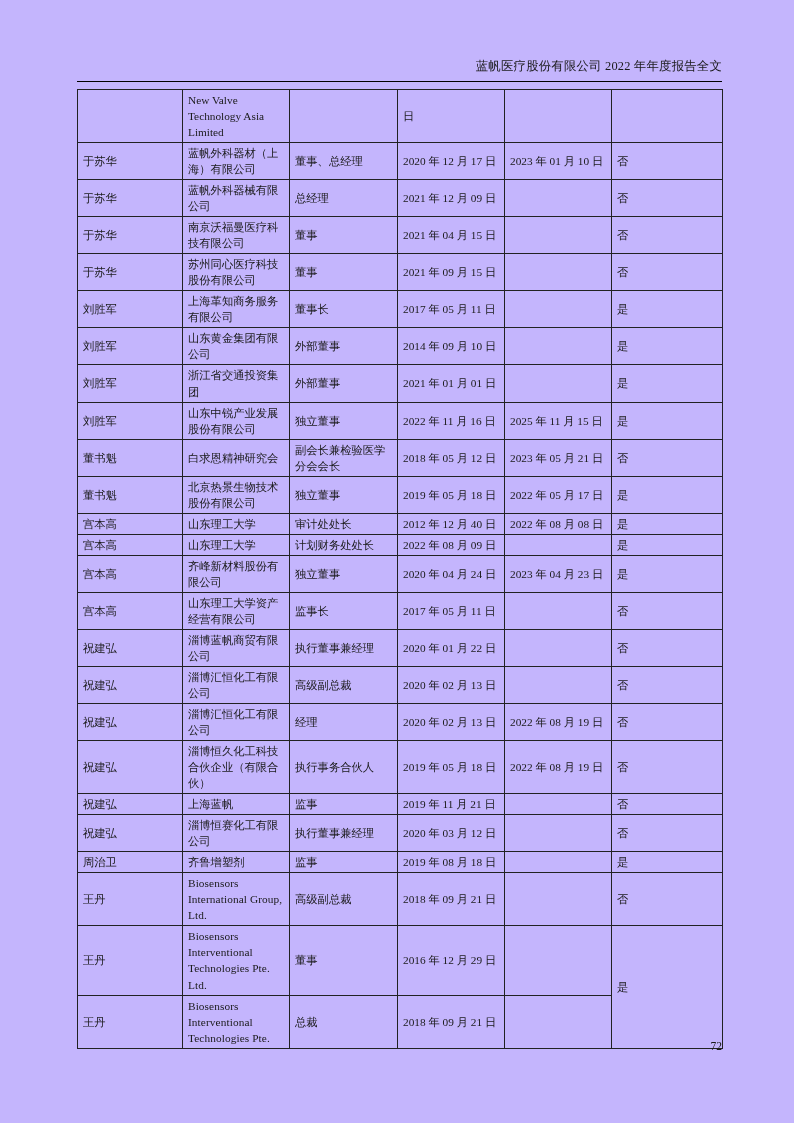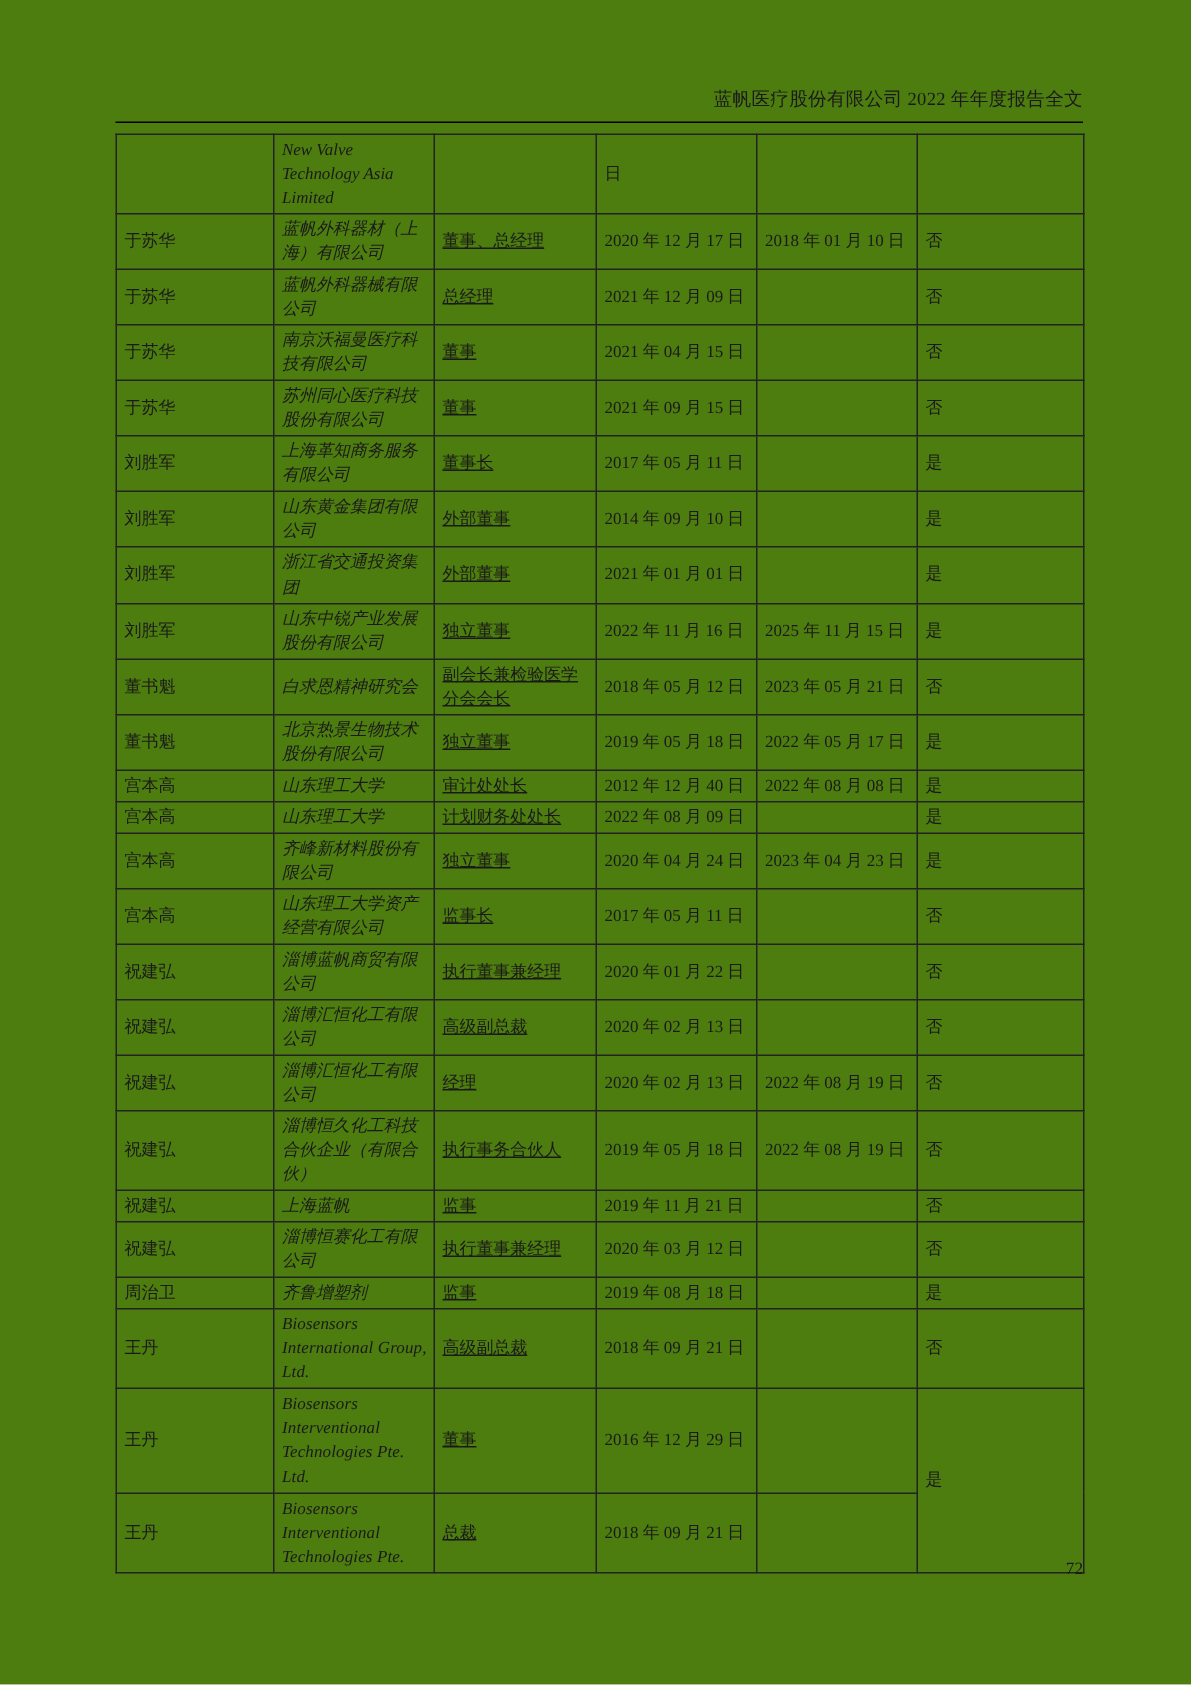--- a/index.html
+++ b/index.html
@@ -8,21 +8,21 @@
     background: #ffffff;
   }
   body {
     font-family: "Liberation Serif", "DejaVu Serif", serif;
     color: #1a1a1a;
   }
   .page {
     position: relative;
     width: 794px;
     height: 1123px;
-    background: #4d7c0f;
+    background: #c4b5fd;
     overflow: hidden;
     box-sizing: border-box;
   }
 
   
   .page-header {
     position: absolute;
     left: 77px;
     top: 52px;
     width: 645px;
@@ -56,22 +56,22 @@
   }
   table.rel-table td {
     border: 1px solid #222222;
     padding: 2px 4px 2px 5px;
     vertical-align: middle;
     word-wrap: break-word;
     overflow-wrap: break-word;
     box-sizing: border-box;
   }
   td.c-name       { width: 105px; }
-  td.c-company    { width: 107px; font-style: italic; }
-  td.c-position   { width: 108px; text-decoration: underline; }
+  td.c-company    { width: 107px; }
+  td.c-position   { width: 108px; }
   td.c-start      { width: 107px; }
   td.c-end        { width: 107px; }
   td.c-paid       { width: 111px; }
 
   
   .latin {
     font-family: "Liberation Serif", "DejaVu Serif", serif;
     letter-spacing: 0.1px;
   }
   .cjk {
@@ -106,21 +106,21 @@
             <td class="c-position"><span class="cjk"></span></td>
             <td class="c-start"><span class="cjk">日</span></td>
             <td class="c-end"><span class="cjk"></span></td>
             <td class="c-paid"><span class="cjk"></span></td>
           </tr>
           <tr>
             <td class="c-name"><span class="cjk">于苏华</span></td>
             <td class="c-company"><span class="cjk">蓝帆外科器材（上海）有限公司</span></td>
             <td class="c-position"><span class="cjk">董事、总经理</span></td>
             <td class="c-start"><span class="cjk">2020 年 12 月 17 日</span></td>
-            <td class="c-end"><span class="cjk">2018 年 01 月 10 日</span></td>
+            <td class="c-end"><span class="cjk">2023 年 01 月 10 日</span></td>
             <td class="c-paid"><span class="cjk">否</span></td>
           </tr>
           <tr>
             <td class="c-name"><span class="cjk">于苏华</span></td>
             <td class="c-company"><span class="cjk">蓝帆外科器械有限公司</span></td>
             <td class="c-position"><span class="cjk">总经理</span></td>
             <td class="c-start"><span class="cjk">2021 年 12 月 09 日</span></td>
             <td class="c-end"><span class="cjk"></span></td>
             <td class="c-paid"><span class="cjk">否</span></td>
           </tr>

